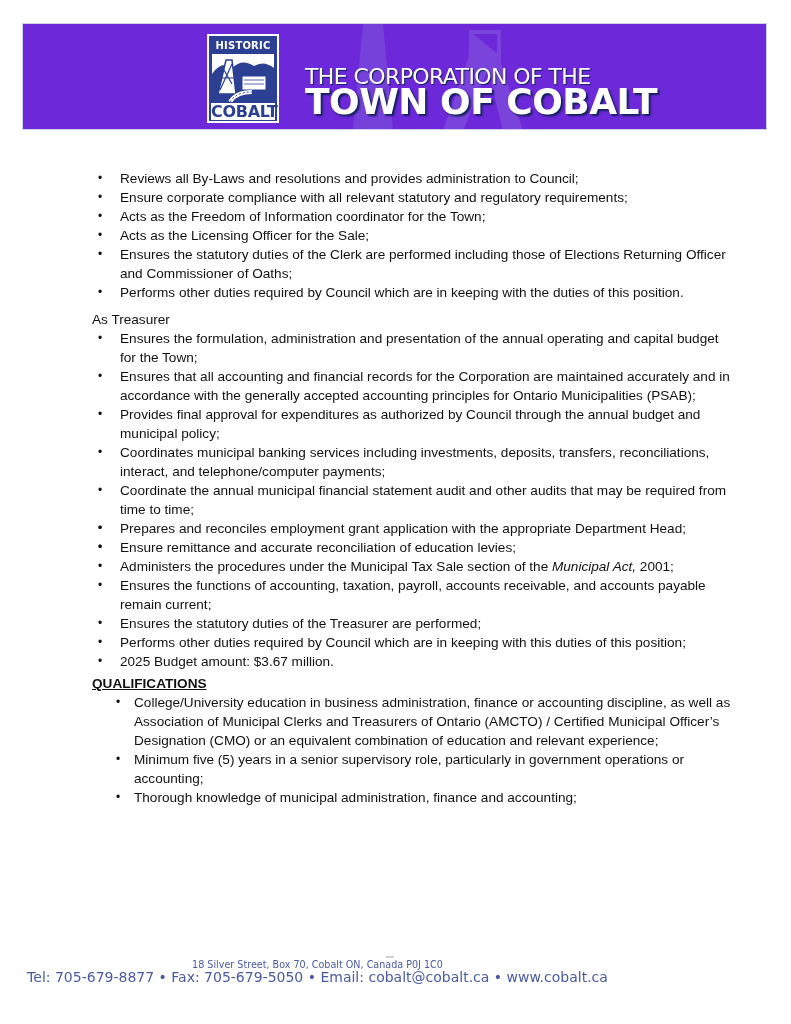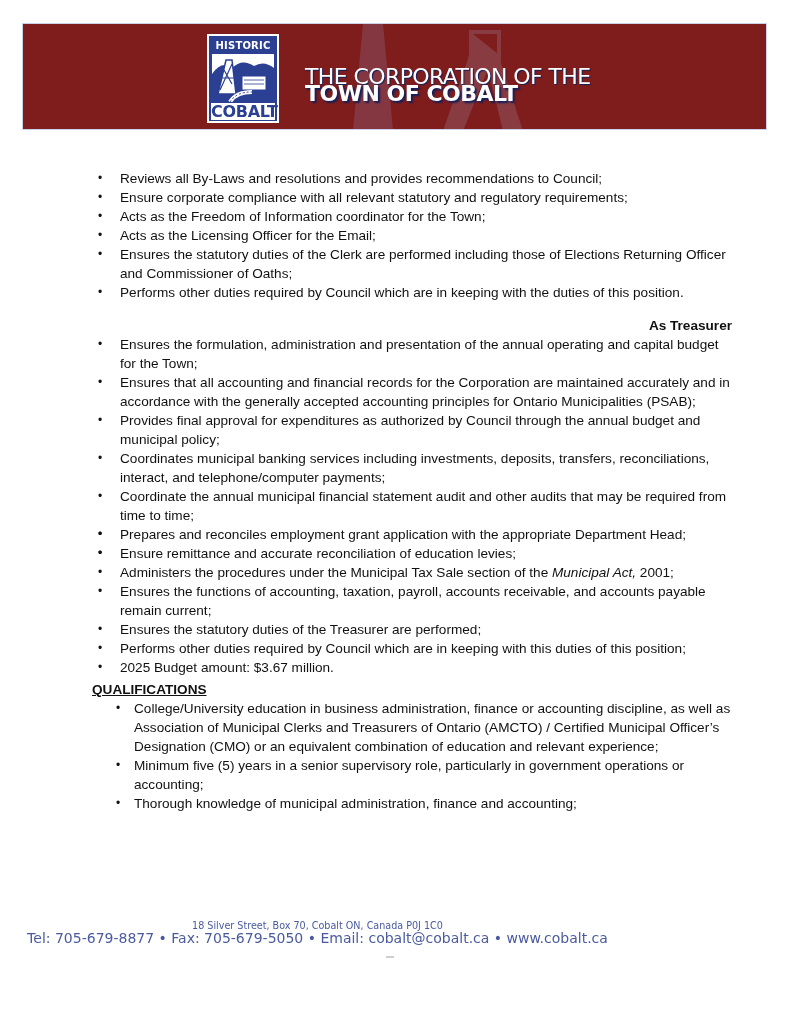--- a/index.html
+++ b/index.html
@@ -1,36 +1,36 @@
 <!DOCTYPE html>
 <html><head>
   <meta charset="utf-8">
   <style>
     html, body { margin: 0; padding: 0; background: #ffffff; }
     body { width: 791px; height: 1024px; position: relative; overflow: hidden; font-family: "Liberation Sans", sans-serif; color: #111; }
-    .banner { position: absolute; left: 22px; top: 23px; width: 745px; height: 107px; background: #7f1d1d; border: 1px solid #c9d2ea; box-sizing: border-box; overflow: hidden; }
+    .banner { position: absolute; left: 22px; top: 23px; width: 745px; height: 107px; background: #6d28d9; border: 1px solid #c9d2ea; box-sizing: border-box; overflow: hidden; }
     .banner .bg-tower { position: absolute; left: 300px; top: 0; width: 220px; height: 107px; opacity: 0.18; }
     .logo { position: absolute; left: 184px; top: 10px; width: 72px; height: 89px; border: 2px solid #ffffff; background: #2b3f93; box-sizing: border-box; }
     .logo .top { position: absolute; left: 2px; right: 2px; top: 2px; height: 15px; background: #2b3f93; color: #fff; font-size: 10px; font-weight: bold; text-align: center; line-height: 15px; letter-spacing: 0.2px; font-family: "DejaVu Sans", sans-serif; }
     .logo .pic { position: absolute; left: 3px; right: 3px; top: 18px; bottom: 19px; background: #ffffff; overflow: hidden; }
     .logo .bot { position: absolute; left: 2px; right: 2px; bottom: 1px; height: 17px; background: #ffffff; color: #2b3f93; font-size: 16px; font-weight: bold; text-align: left; line-height: 17px; font-family: "DejaVu Sans", sans-serif; letter-spacing: -0.3px; }
     .title-small { position: absolute; left: 282px; top: 40px; color: #fff; font-size: 22px; font-family: "DejaVu Sans", sans-serif; letter-spacing: -0.6px; text-shadow: 1px 1px 1px #11205a; }
-    .title-big { position: absolute; left: 282px; top: 57px; color: #fff; font-size: 22px; font-weight: bold; font-family: "DejaVu Sans", sans-serif; letter-spacing: -0.5px; text-shadow: 2px 2px 2px #11205a; text-align: right; }
+    .title-big { position: absolute; left: 282px; top: 57px; color: #fff; font-size: 36px; font-weight: bold; font-family: "DejaVu Sans", sans-serif; letter-spacing: -0.5px; text-shadow: 2px 2px 2px #11205a; text-align: right; }
 
     .content { position: absolute; left: 92px; top: 169px; width: 640px; font-size: 13.6px; line-height: 19px; }
     ul { list-style: none; margin: 0; padding: 0; }
     li { position: relative; padding-left: 28px; }
     li .bullet { position: absolute; left: 6px; top: 0; font-size: 12px; }
-    .section-head { font-weight: bold; margin-top: 14px; text-align: right; }
+    .section-head { font-weight: normal; margin-top: 8px; }
     .qual-head { font-weight: bold; text-decoration: underline; margin-top: 3px; }
     ul.qual li { padding-left: 42px; }
     ul.qual li .bullet { left: 24px; }
     em { font-style: italic; margin-top: 12px; }
 
-    .footer { position: absolute; left: 0; width: 635px; top: 919px; text-align: center; color: #4a5aa0; font-family: "DejaVu Sans", sans-serif; font-size: 9.6px; line-height: 13px; }
+    .footer { position: absolute; left: 0; width: 635px; top: 958px; text-align: center; color: #4a5aa0; font-family: "DejaVu Sans", sans-serif; font-size: 9.6px; line-height: 13px; }
     .footer .line2 { font-size: 14px; }
     .artifact { position: absolute; left: 386px; top: 956px; width: 8px; height: 2px; background: #cfcfcf; }
   </style>
 </head>
 <body>
 
 <div class="banner">
   <svg class="bg-tower" viewBox="0 0 220 107">
     <path d="M40 0 L60 0 L70 107 L30 107 Z" fill="#9fb0e0"></path>
     <path d="M150 10 L175 30 L200 107 L180 107 L165 45 L140 107 L120 107 L145 35 Z" fill="#b7c3ea"></path>
@@ -53,24 +53,24 @@
     </div>
     <div class="bot">COBALT</div>
   </div>
 
   <div class="title-small">THE CORPORATION OF THE</div>
   <div class="title-big">TOWN OF COBALT</div>
 </div>
 
 <div class="content">
   <ul>
-    <li><span class="bullet">•</span><span>Reviews all By-Laws and resolutions and provides recommendations to Council;</span></li>
+    <li><span class="bullet">•</span><span>Reviews all By-Laws and resolutions and provides administration to Council;</span></li>
     <li><span class="bullet">•</span><span>Ensure corporate compliance with all relevant statutory and regulatory requirements;</span></li>
     <li><span class="bullet">•</span><span>Acts as the Freedom of Information coordinator for the Town;</span></li>
-    <li><span class="bullet">•</span><span>Acts as the Licensing Officer for the Email;</span></li>
+    <li><span class="bullet">•</span><span>Acts as the Licensing Officer for the Sale;</span></li>
     <li><span class="bullet">•</span><span>Ensures the statutory duties of the Clerk are performed including those of Elections Returning Officer and Commissioner of Oaths;</span></li>
     <li><span class="bullet">•</span><span>Performs other duties required by Council which are in keeping with the duties of this position.</span></li>
   </ul>
 
   <div class="section-head">As Treasurer</div>
   <ul>
     <li><span class="bullet">•</span><span>Ensures the formulation, administration and presentation of the annual operating and capital budget for the Town;</span></li>
     <li><span class="bullet">•</span><span>Ensures that all accounting and financial records for the Corporation are maintained accurately and in accordance with the generally accepted accounting principles for Ontario Municipalities (PSAB);</span></li>
     <li><span class="bullet">•</span><span>Provides final approval for expenditures as authorized by Council through the annual budget and municipal policy;</span></li>
     <li><span class="bullet">•</span><span>Coordinates municipal banking services including investments, deposits, transfers, reconciliations, interact, and telephone/computer payments;</span></li>

